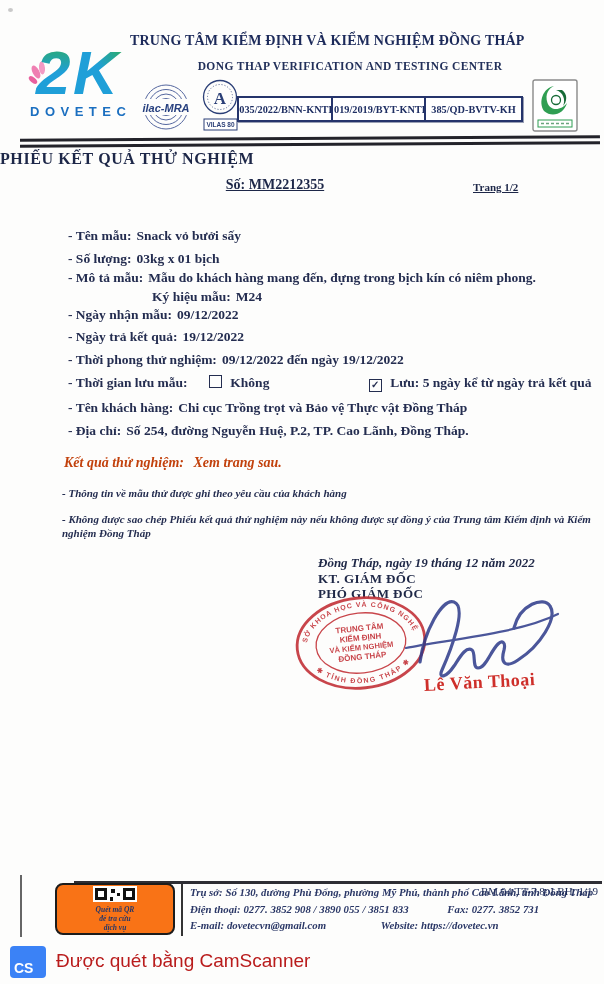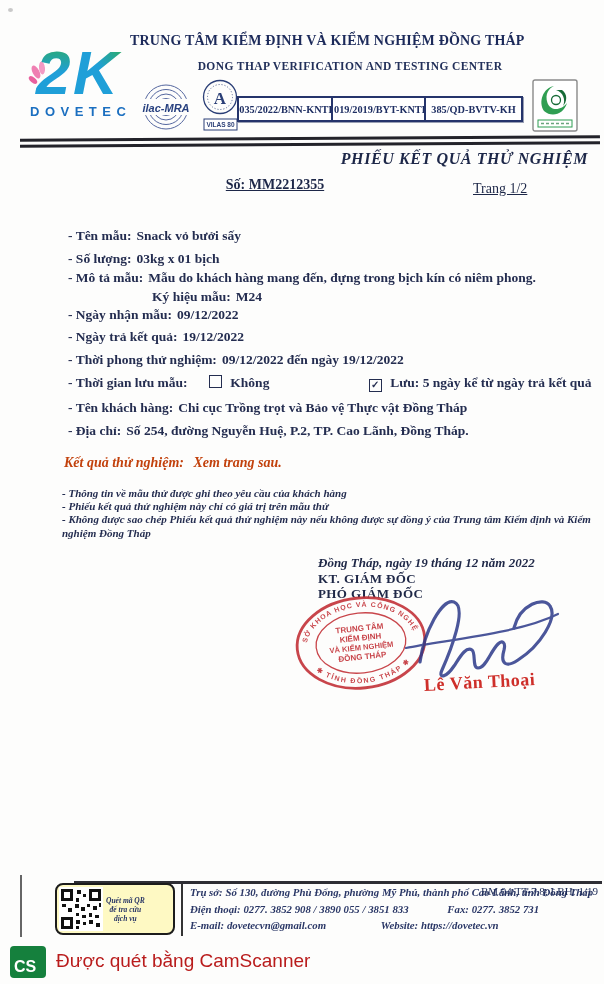--- a/index.html
+++ b/index.html
@@ -10,51 +10,51 @@
   .org-vi{left:130px;top:33px;width:472px;font-size:14px;font-weight:700;
           color:#1c2a5a;letter-spacing:.2px;}
   .org-en{left:130px;top:60px;width:440px;text-align:center;font-size:11.5px;font-weight:700;
           color:#22305a;letter-spacing:.4px;}
   .code-box{position:absolute;top:96px;height:22px;border:2px solid #25346b;background:#fff;
             color:#1f2f63;font-size:10.3px;font-weight:700;display:flex;align-items:center;
             justify-content:center;padding:0 3px;box-shadow:1px 1px 0 #9aa0b5;white-space:nowrap;}
   .dbl-rule{left:20px;top:137px;width:580px;transform:rotate(-.35deg);}
   .dbl-rule div{height:3px;background:#23232a;margin-bottom:3px;}
   
-  .doc-title{left:0;top:150px;width:588px;text-align:right;font-size:16px;font-weight:700;
-             letter-spacing:.6px;color:#1d2748;font-style:italic;}
+  .doc-title{left:0;top:150px;width:588px;text-align:left;font-size:16px;font-weight:700;
+             letter-spacing:.6px;color:#1d2748;}
   .doc-no{left:150px;top:177px;width:250px;text-align:center;font-size:14px;font-weight:700;
           text-decoration:underline;color:#1d2748;}
-  .page-no{left:473px;top:181px;font-size:14px;font-weight:400;text-decoration:underline;color:#1d2748;}
+  .page-no{left:473px;top:181px;font-size:11px;font-weight:700;text-decoration:underline;color:#1d2748;}
   
   .row{position:absolute;left:68px;white-space:nowrap;font-size:13.5px;font-weight:700;color:#242d50;}
   .row .val{margin-left:5px;font-family:Liberation Serif, serif;}
   .cb{display:inline-block;width:11px;height:11px;border:1.7px solid #242d50;vertical-align:-1px;
       text-align:center;font-size:10px;line-height:10px;font-weight:700;}
   
   .result{left:64px;top:455px;font-size:14px;font-weight:700;font-style:italic;color:#c2410c;}
   .note{position:absolute;left:62px;font-size:11px;font-style:italic;font-weight:600;color:#242d50;}
   
   .sig{position:absolute;left:318px;width:222px;text-align:left;font-weight:700;color:#1f2847;}
   .sig-name{left:424px;top:672px;font-size:18px;font-weight:700;color:#ce2f2a;
             transform:rotate(-3deg);letter-spacing:.5px;white-space:nowrap;}
   
   .sep{left:74px;top:881px;width:528px;height:2.5px;background:#2e2e34;}
   .fold{left:20px;top:875px;width:2px;height:62px;background:#666;}
   .qr-box{left:55px;top:883px;width:120px;height:52px;border:2.5px solid #1c1c1c;border-radius:8px;
-          display:flex;align-items:center;gap:3px;padding:1px 2px;background:#fef9c3;box-sizing:border-box;}
+          display:flex;align-items:center;gap:3px;padding:1px 2px;background:#f97316;box-sizing:border-box;flex-direction:column;}
   .qr-cap{font-size:7.5px;font-style:italic;font-weight:700;color:#2a3766;text-align:center;line-height:9px;}
   .vdiv{left:181px;top:884px;width:2px;height:52px;background:#333;}
   .foot-text{left:190px;top:884px;width:392px;font-size:10.8px;font-style:italic;font-weight:600;
              color:#2a3766;line-height:16.5px;white-space:nowrap;}
   .foot-text .l2 span.gap{display:inline-block;width:36px;}
   .bm-code{left:481px;top:885px;font-size:11px;font-weight:400;color:#1c2a55;white-space:nowrap;}
   
-  .cs-icon{left:10px;top:946px;width:36px;height:32px;background:#15803d;border-radius:4px;color:#fff;
-           font-family:"Liberation Sans",sans-serif;font-size:16px;font-weight:700;
+  .cs-icon{left:10px;top:946px;width:36px;height:32px;background:#3b82f6;border-radius:4px;color:#fff;
+           font-family:"Liberation Sans",sans-serif;font-size:14px;font-weight:700;
            display:flex;align-items:flex-end;padding:2px 4px;box-sizing:border-box;}
   .cs-text{left:56px;top:950px;font-family:"Liberation Sans",sans-serif;font-size:19px;color:#b91c1c;}
   .smudge{left:8px;top:8px;width:5px;height:4px;background:#c9c9c9;border-radius:50%;}
 </style>
 </head>
 <body>
 
 <div class="page">
   <div class="abs smudge"></div>
 
@@ -158,21 +158,20 @@
   </div>
   <div class="row" style="top:423px">
     <span>- Địa chỉ:</span><span class="val">Số 254, đường Nguyễn Huệ, P.2, TP. Cao Lãnh, Đồng Tháp.</span>
   </div>
 
   <div class="abs result">
     <span>Kết quả thử nghiệm:</span>
     <span style="margin-left:6px">Xem trang sau.</span>
   </div>
   <div class="note" style="top:487px">- Thông tin về mẫu thử được ghi theo yêu cầu của khách hàng</div>
-  <div class="note" style="top:500px">- Phiếu kết quả thử nghiệm này chỉ có giá trị trên mẫu thử</div>
   <div class="note" style="top:513px;width:548px;line-height:13.5px">- Không được sao chép Phiếu kết quả thử nghiệm này nếu không được sự đồng ý của Trung tâm Kiểm định và Kiểm nghiệm Đồng Tháp</div>
 
   <div class="sig" style="top:555px;font-style:italic;font-size:13px">Đồng Tháp, ngày 19 tháng 12 năm 2022</div>
   <div class="sig" style="top:571px;font-size:13px;letter-spacing:.4px">KT. GIÁM ĐỐC</div>
   <div class="sig" style="top:586px;font-size:13px;letter-spacing:.4px">PHÓ GIÁM ĐỐC</div>
 
   <svg class="abs" style="left:293px;top:595px;transform:rotate(-6deg)" width="136" height="97">
     <g fill="none" stroke="#c4363c" opacity=".92">
       <ellipse cx="68" cy="48" rx="64" ry="45" stroke-width="2.8"></ellipse>
       <ellipse cx="68" cy="48" rx="45" ry="30" stroke-width="1.3"></ellipse>

